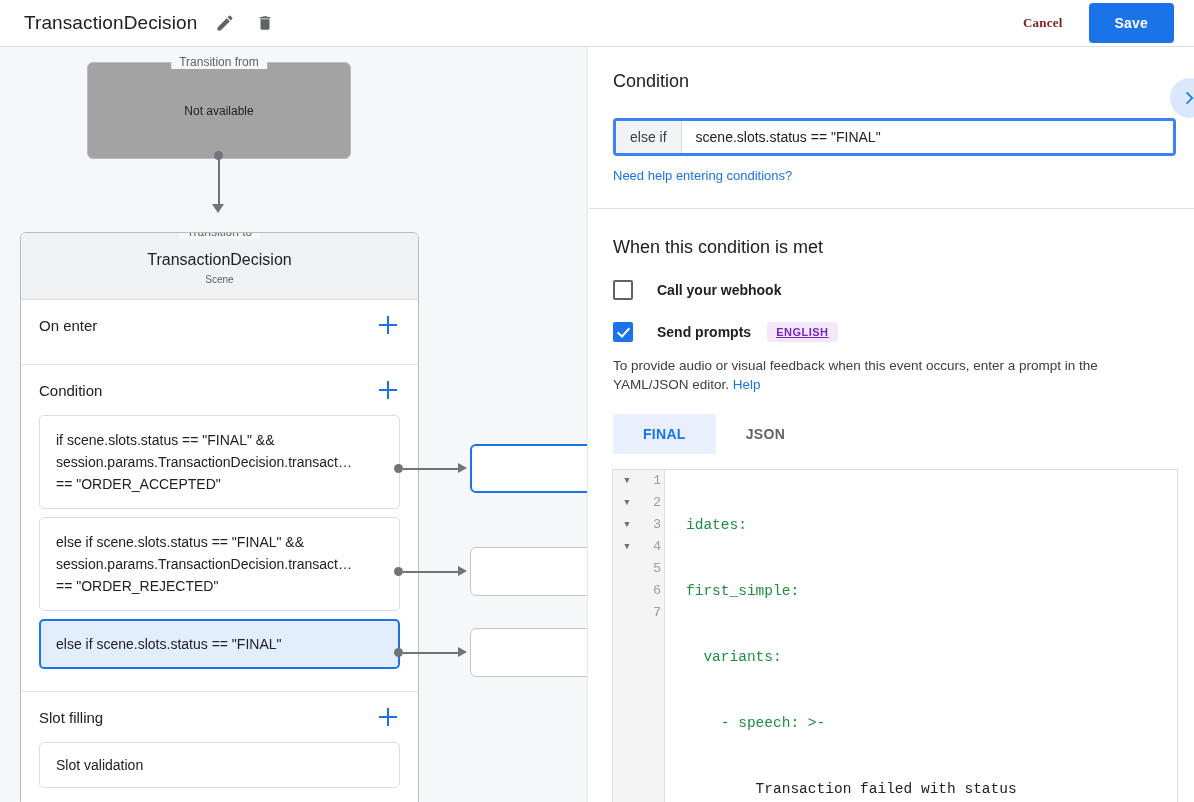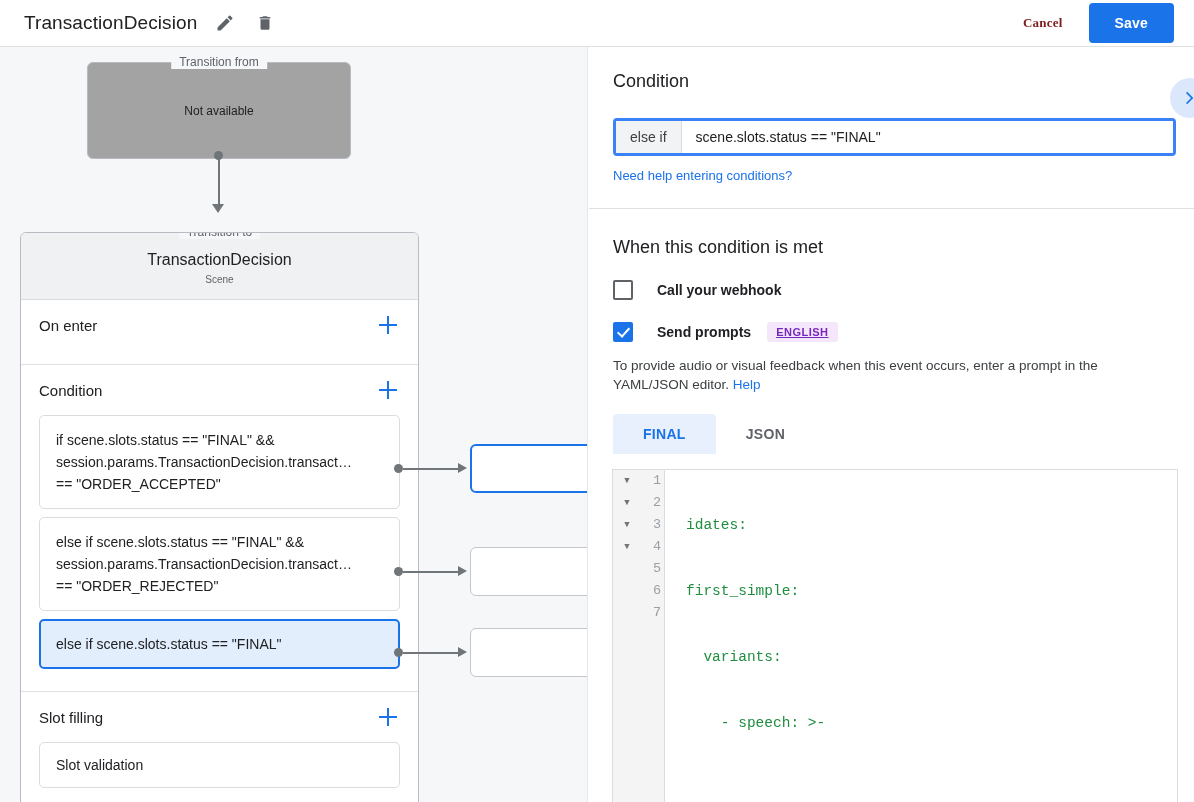--- a/index.html
+++ b/index.html
@@ -420,18 +420,19 @@
       <div class="ln">5</div>
       <div class="ln">6</div>
       <div class="ln">7</div>
     </div>
 
     <div class="ed-code">
       <div class="code-line k-green">idates:</div>
       <div class="code-line k-green">first_simple:</div>
       <div class="code-line k-green">  variants:</div>
       <div class="code-line k-green">    - speech: &gt;-</div>
+      <div class="code-line k-plain">        Transaction failed with status</div>
       
       
     </div>
   </div>
 
 </div>
 
 </body></html>

